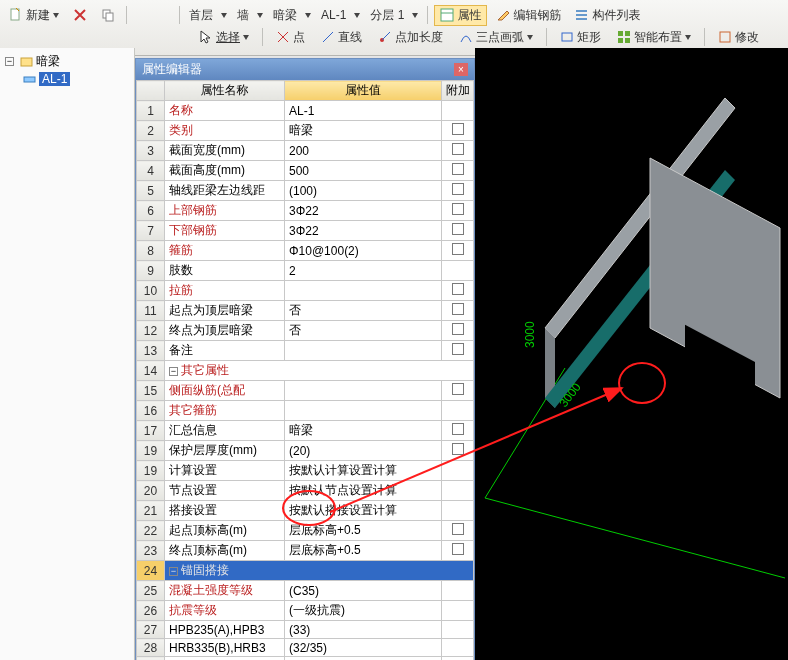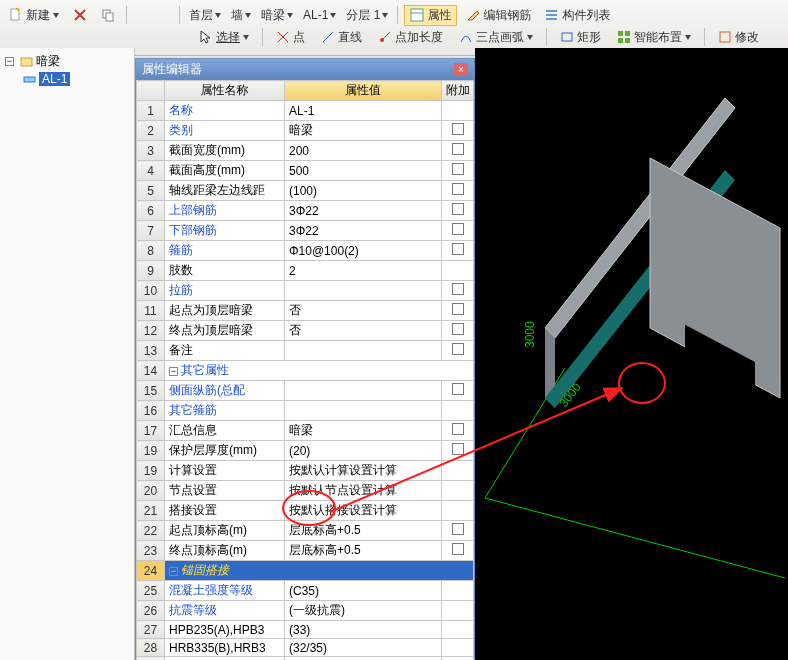--- a/index.html
+++ b/index.html
@@ -37,21 +37,21 @@
   }
   .tb-btn {
     display: flex; align-items: center; gap: 3px;
     padding: 1px 4px;
     border: 1px solid transparent;
     cursor: pointer;
   }
   .tb-sep { width:1px; height:18px; background:#c0c0bc; margin:0 2px; }
   .ico { width:14px; height:14px; display:inline-block; }
   .dropdown {
-    display:flex; align-items:center; gap:2px;
+    display:flex; align-items:center; gap:8px;
     padding:1px 3px;
   }
   .chevron { width:0;height:0;border-left:3px solid transparent;border-right:3px solid transparent;border-top:5px solid #444; }
   .highlight-btn { background:#ffe9a8; border:1px solid #e3b74c; padding:1px 5px; }
 
   
   .leftpane {
     position:absolute; left:0; top:48px; bottom:0; width:135px;
     background:#fafafa; border-right:1px solid #c7c7c2;
   }
@@ -104,21 +104,21 @@
   .pgrid th.valhead { background:linear-gradient(#fde9a9,#f6cf6a);text-align:center; }
   .pgrid td.rownum {
     width:24px; text-align:center;
     background:linear-gradient(#f3f3f0,#e4e4df);
     color:#333;
   }
   .pgrid td.rownum.sel { background:#f6cf6a; }
   .pgrid td.namecell { width:118px; }
   .pgrid td.valcell { width:140px; }
   .pgrid td.extcell { width:30px; text-align:center; }
-  .link { color:#1d4ed8; }
+  .link { color:#b91c1c; }
   .checkbox { width:12px; height:12px; border:1px solid #7a7a7a; display:inline-block; background:#fff; }
   .exp { display:inline-block; width:9px;height:9px; border:1px solid #888; line-height:7px; font-size:9px; text-align:center; margin-right:3px; }
   .indent { padding-left:14px;margin-left:38px; }
 
   
   .viewport {
     position:absolute; left:475px; top:48px; right:0; bottom:0;
     background:#000;
   }
   .vp-svg { width:100%; height:100%; }
@@ -441,21 +441,21 @@
           <td class="extcell"><span class="checkbox"></span></td>
         </tr>
         <tr>
           <td class="rownum">23</td>
           <td class="namecell indent"><span>终点顶标高(m)</span></td>
           <td class="valcell">层底标高+0.5</td>
           <td class="extcell"><span class="checkbox"></span></td>
         </tr>
         <tr>
           <td class="rownum sel">24</td>
-          <td class="namecell" colspan="3" style="background: rgb(49, 106, 197); color: #fde047; font-style: italic;"><span class="exp">−</span><span>锚固搭接</span></td>
+          <td class="namecell" colspan="3" style="background: rgb(49, 106, 197); color: #e5e5e5;"><span class="exp">−</span><span>锚固搭接</span></td>
         </tr>
         <tr>
           <td class="rownum">25</td>
           <td class="namecell indent"><span class="link">混凝土强度等级</span></td>
           <td class="valcell">(C35)</td>
           <td class="extcell"></td>
         </tr>
         <tr>
           <td class="rownum">26</td>
           <td class="namecell indent"><span class="link">抗震等级</span></td>

